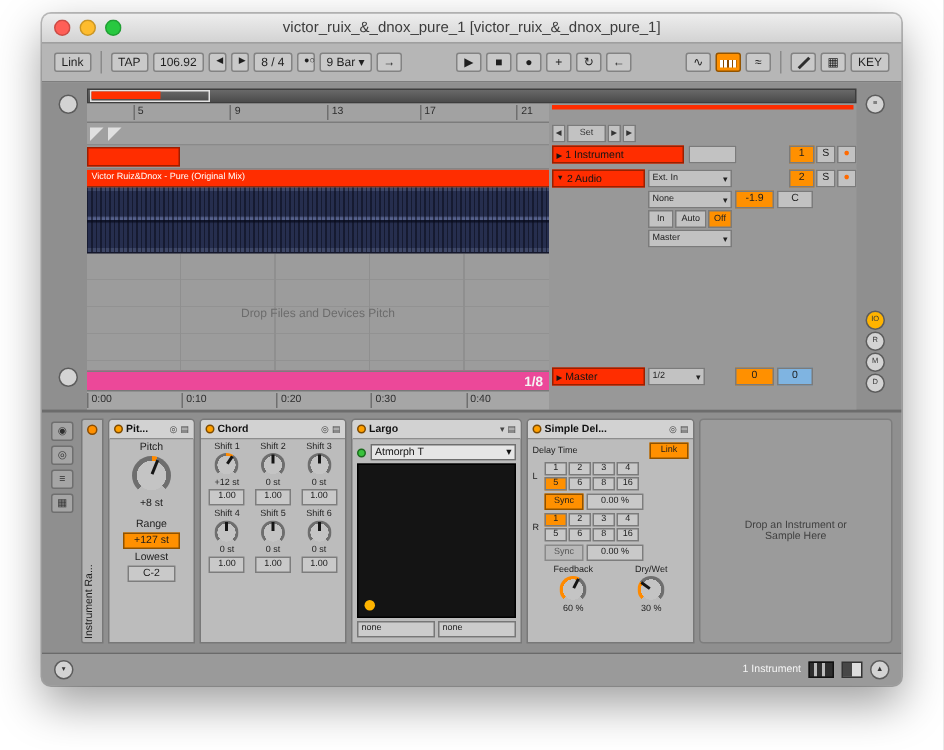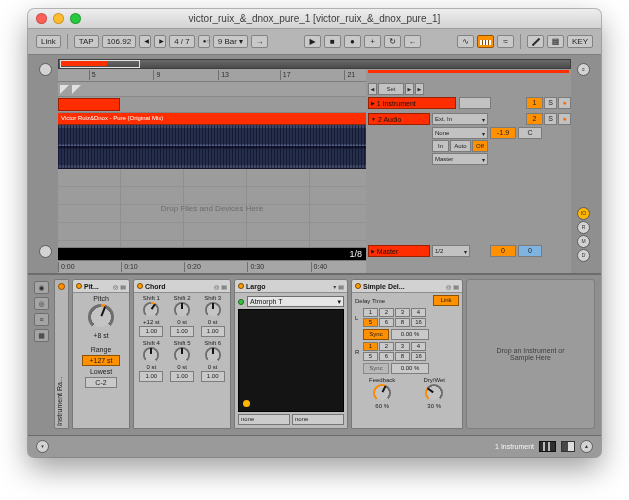--- a/index.html
+++ b/index.html
@@ -49,22 +49,22 @@
   .lane2head { height:12px; flex:0 0 12px; background:#ff2d00; border-bottom:1px solid #8a2a10; color:#ffffff;
                font-size:6px; line-height:11px; padding-left:3px; white-space:nowrap; overflow:hidden; }
   .wave { height:44px; flex:0 0 44px; position:relative; border-bottom:1px solid #14172b;
           background:linear-gradient(180deg,#3d4666 0 6%,#262e4e 6% 44%,#55608a 47% 50%,#10152b 50% 53%,#262e4e 56% 94%,#3d4666 94%); }
   .wave::before { content:""; position:absolute; inset:0;
           background:repeating-linear-gradient(90deg, rgba(8,10,24,.55) 0 1px, transparent 1px 3px); }
   .emptylanes { flex:1; background:#9c9c9c; display:flex; align-items:center; justify-content:center;
           background-image:repeating-linear-gradient(90deg, transparent 0 62px, #8f8f8f 62px 63px),
                            repeating-linear-gradient(180deg, transparent 0 17px, #929292 17px 18px); }
   .drophint { font-size:8px; color:#6c6c6c; }
-  .masterlane { height:13px; flex:0 0 13px; background:#000000; border-top:1px solid #7d7d7d;
-          display:flex; align-items:center; justify-content:flex-end; padding-right:4px; }
+  .masterlane { height:13px; flex:0 0 13px; background:#ec4899; border-top:1px solid #7d7d7d;
+          display:flex; align-items:center; justify-content:flex-end; padding-right:4px;font-weight:bold; }
   .gridlabel { color:#f4f4f4; font-size:9px; }
   .timeruler { height:13px; flex:0 0 13px; background:#a6a6a6; border-top:1px solid #787878; position:relative; }
   
   .mixercol { flex:1; position:relative; background:#989898; }
   .backbar { position:absolute; top:1px; left:2px; right:2px; height:3px; background:#ff2d00; }
   .mrow { position:absolute; left:2px; right:2px; height:12px; }
   .mrow > * { position:absolute; height:12px; }
   .thead { background:#ff2d00; border:1px solid #992000; display:flex; align-items:center; gap:2px;
            font-size:7px; color:#141414; padding:0 2px; }
   .thead .tri { font-size:5px; }
@@ -152,21 +152,21 @@
     <div class="wtitle">victor_ruix_&amp;_dnox_pure_1 [victor_ruix_&amp;_dnox_pure_1]</div>
   </div>
 
   <div class="toolbar">
     <span class="tb">Link</span>
     <span class="sep"></span>
     <span class="tb">TAP</span>
     <span class="tb">106.92</span>
     <span class="tb sm">◀</span>
     <span class="tb sm">▶</span>
-    <span class="tb">4 / 7</span>
+    <span class="tb">8 / 4</span>
     <span class="tb sm">●○</span>
     <span class="tb"><span>9 Bar</span> <span>▾</span></span>
     <span class="tb ic">→</span>
     <span class="push"></span>
     <span class="tb ic">▶</span>
     <span class="tb ic">■</span>
     <span class="tb ic">●</span>
     <span class="tb ic">+</span>
     <span class="tb ic">↻</span>
     <span class="tb ic">←</span>
@@ -205,21 +205,21 @@
           <div class="looprow">
             <span class="lmark" style="left:2px"></span>
             <span class="lmark" style="left:14px"></span>
           </div>
           <div class="lane1">
             <div class="clip1"></div>
           </div>
           <div class="lane2head">Victor Ruiz&amp;Dnox - Pure (Original Mix)</div>
           <div class="wave"></div>
           <div class="emptylanes">
-            <span class="drophint">Drop Files and Devices Here</span>
+            <span class="drophint">Drop Files and Devices Pitch</span>
           </div>
           <div class="masterlane">
             <span class="gridlabel">1/8</span>
           </div>
           <div class="timeruler">
             <span class="tick" style="left:0%">0:00</span>
             <span class="tick" style="left:20.5%">0:10</span>
             <span class="tick" style="left:41%">0:20</span>
             <span class="tick" style="left:61.5%">0:30</span>
             <span class="tick" style="left:82%">0:40</span>

